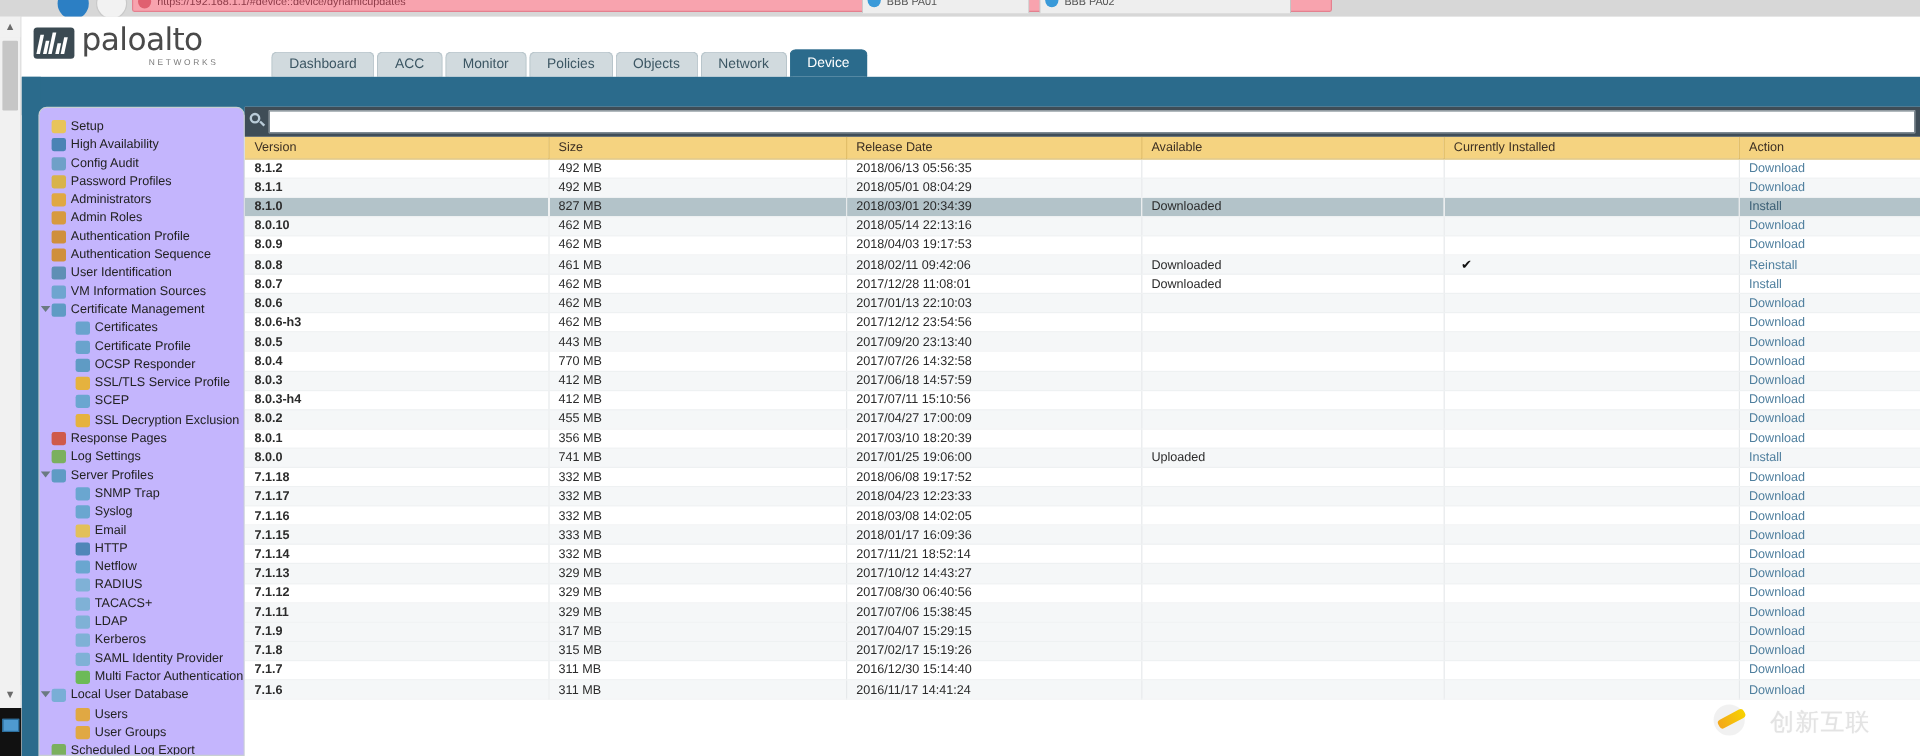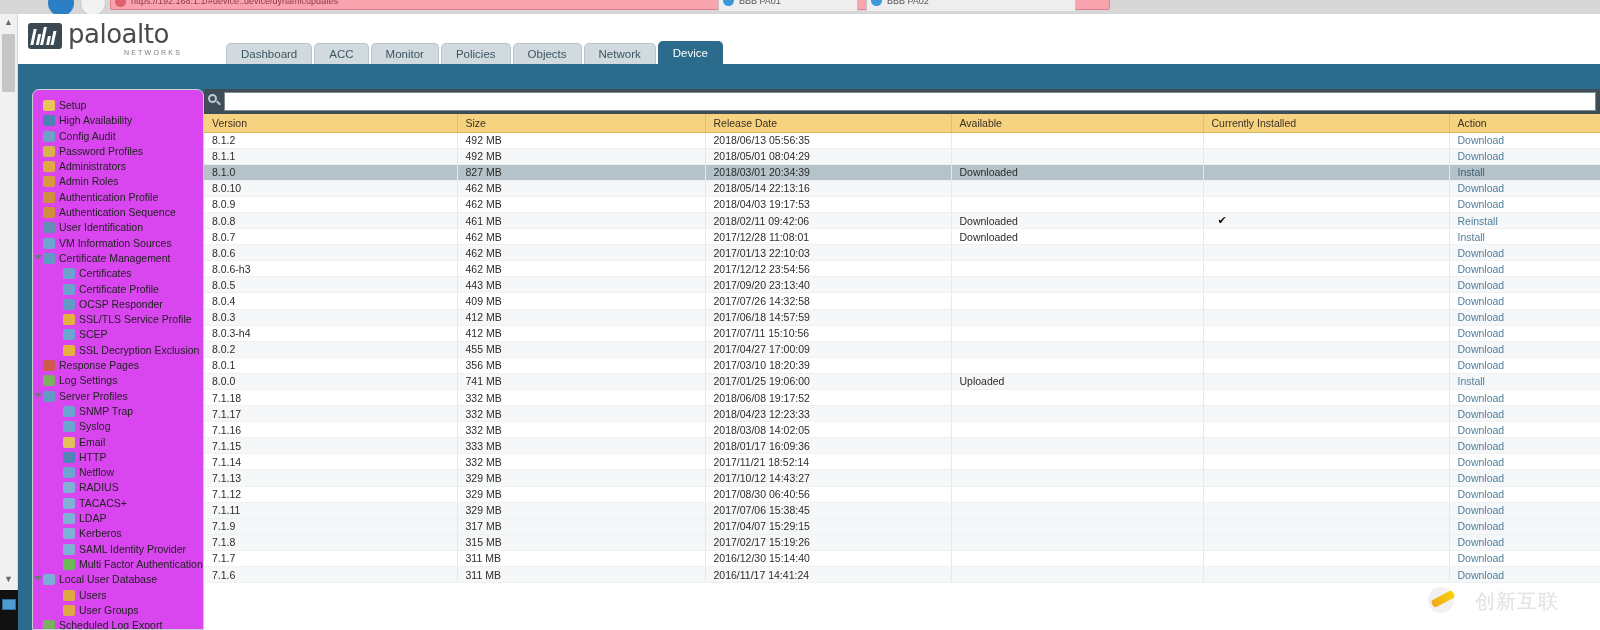--- a/index.html
+++ b/index.html
@@ -132,21 +132,21 @@
     background: #2b6b8c;
   }
   #blue-left-rail {
     position: absolute; left: 0; top: 50px; width: 16px; height: 566px;
     background: #2b6b8c;
   }
 
   
   #sidebar {
     position: absolute; left: 14px; top: 75px; width: 172px; height: 541px;
-    background: #d946ef;
+    background: #c4b5fd;
     border: 1px solid #c8cfd3;
     border-radius: 7px 7px 0 0;
     overflow: hidden;
     padding-top: 8px;
   }
   .side-item {
     position: relative;
     height: 15.3px; line-height: 15.3px;
     font-size: 10.5px; color: #222;
     white-space: nowrap;
@@ -222,21 +222,21 @@
   tr.even td { background: #f5f7f8; }
   tr.sel  td { background: #b3c3c9; }
   td.action a {
     color: #4f7f9e; text-decoration: none; cursor: pointer;
   }
   tr.sel td.action a { color: #3d6076; }
   td.installed { text-align: left; }
   .checkmark { font-size: 11px; color: #111; padding-left: 6px; }
 
   
-  .c-version   { width: 253px; }
+  .c-version   { width: 253px; font-weight: bold; }
   .c-size      { width: 248px; }
   .c-date      { width: 246px; }
   .c-available { width: 252px; }
   .c-installed { width: 246px; }
   .c-action    { width: 151px; }
 
   
   #watermark {
     position: absolute; left: 1410px; top: 570px;
     width: 180px; height: 34px;
@@ -455,21 +455,21 @@
             <tr class="even">
               <td class="c-version">8.0.5</td>
               <td class="c-size">443 MB</td>
               <td class="c-date">2017/09/20 23:13:40</td>
               <td class="c-available"></td>
               <td class="c-installed installed"><span class="checkmark"></span></td>
               <td class="c-action action"><a>Download</a></td>
             </tr>
             <tr class="odd">
               <td class="c-version">8.0.4</td>
-              <td class="c-size">409 MB</td>
+              <td class="c-size">770 MB</td>
               <td class="c-date">2017/07/26 14:32:58</td>
               <td class="c-available"></td>
               <td class="c-installed installed"><span class="checkmark"></span></td>
               <td class="c-action action"><a>Download</a></td>
             </tr>
             <tr class="even">
               <td class="c-version">8.0.3</td>
               <td class="c-size">412 MB</td>
               <td class="c-date">2017/06/18 14:57:59</td>
               <td class="c-available"></td>

